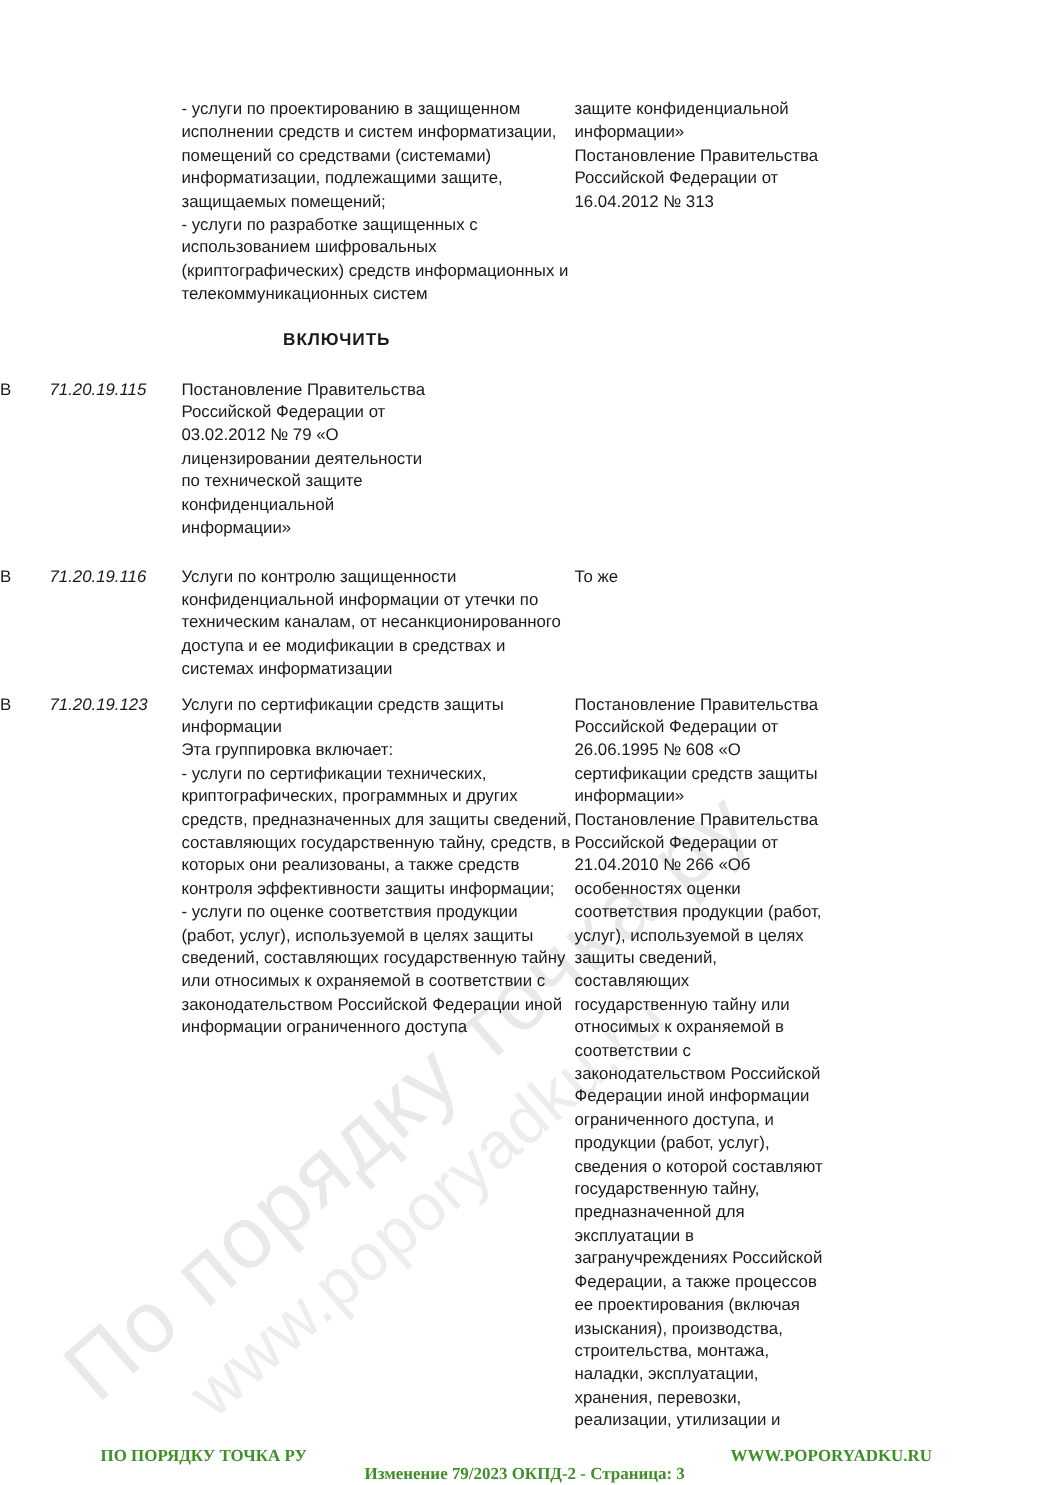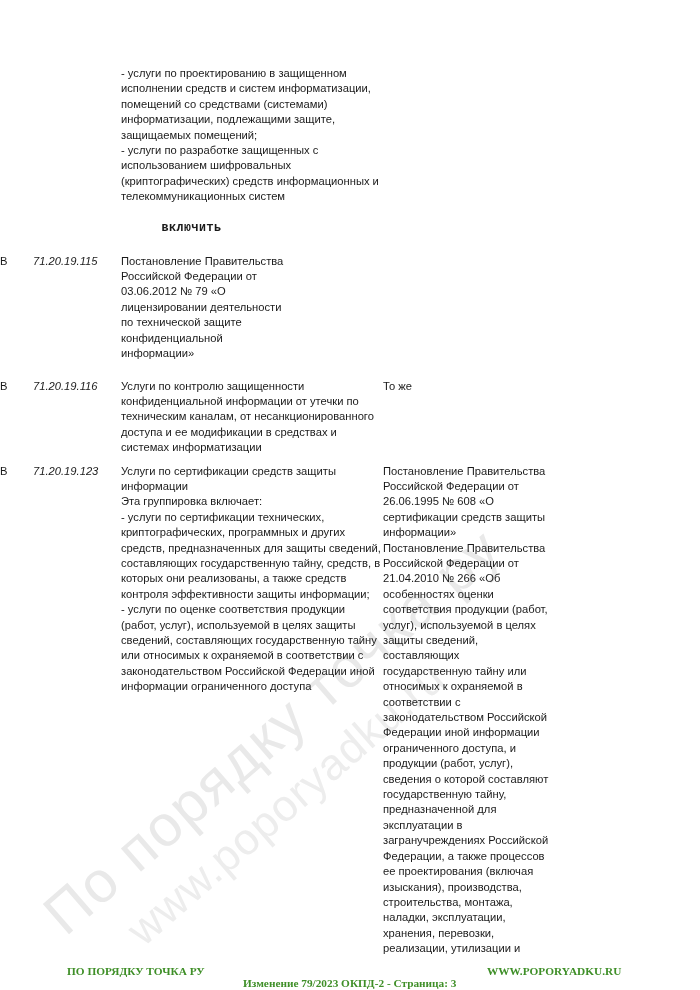--- a/index.html
+++ b/index.html
@@ -144,33 +144,37 @@
 
   <div class="doc-body">
 
     <div class="row" style="padding-top:66px;">
       <div class="col-mark"></div>
       <div class="col-code"></div>
       <div class="col-name">
         <p class="para">- услуги по проектированию в защищенном исполнении средств и систем информатизации, помещений со средствами (системами) информатизации, подлежащими защите, защищаемых помещений;
 - услуги по разработке защищенных с использованием шифровальных (криптографических) средств информационных и телекоммуникационных систем</p>
       </div>
-    </div>
-
-    <div class="section-head" style="margin-top:16px; width:383px;font-family:Liberation Mono, monospace;">ВКЛЮЧИТЬ</div>
+      <div class="col-basis">
+        <p class="para">защите конфиденциальной информации»
+Постановление Правительства Российской Федерации от 16.04.2012 № 313</p>
+      </div>
+    </div>
+
+    <div class="section-head" style="margin-top:16px; padding-left:33px; width:383px;">ВКЛЮЧИТЬ</div>
 
     <div class="row" style="margin-top:20px;">
       <div class="col-mark">
         <p class="para">В</p>
       </div>
       <div class="col-code">
         <p class="para">71.20.19.115</p>
       </div>
       <div class="col-basis">
-        <p class="para">Постановление Правительства Российской Федерации от 03.06.2012 № 79 «О лицензировании деятельности по технической защите конфиденциальной информации»</p>
+        <p class="para">Постановление Правительства Российской Федерации от 03.02.2012 № 79 «О лицензировании деятельности по технической защите конфиденциальной информации»</p>
       </div>
     </div>
 
     <div class="row" style="margin-top:17px;">
       <div class="col-mark">
         <p class="para">В</p>
       </div>
       <div class="col-code">
         <p class="para">71.20.19.116</p>
       </div>

